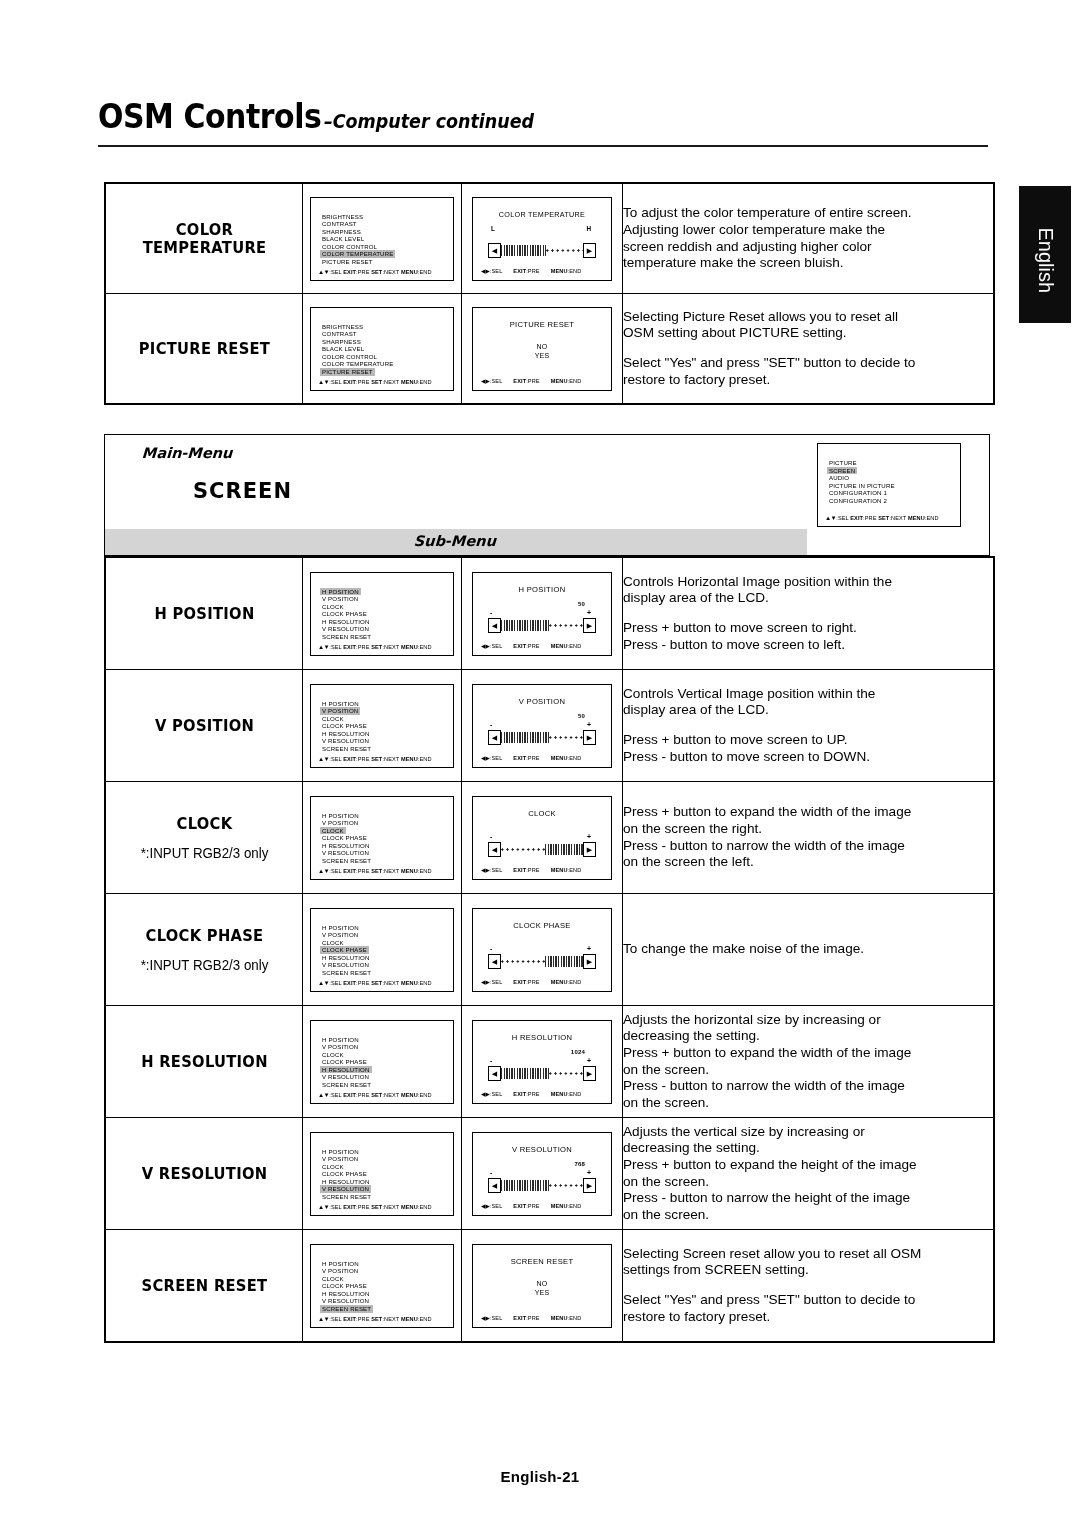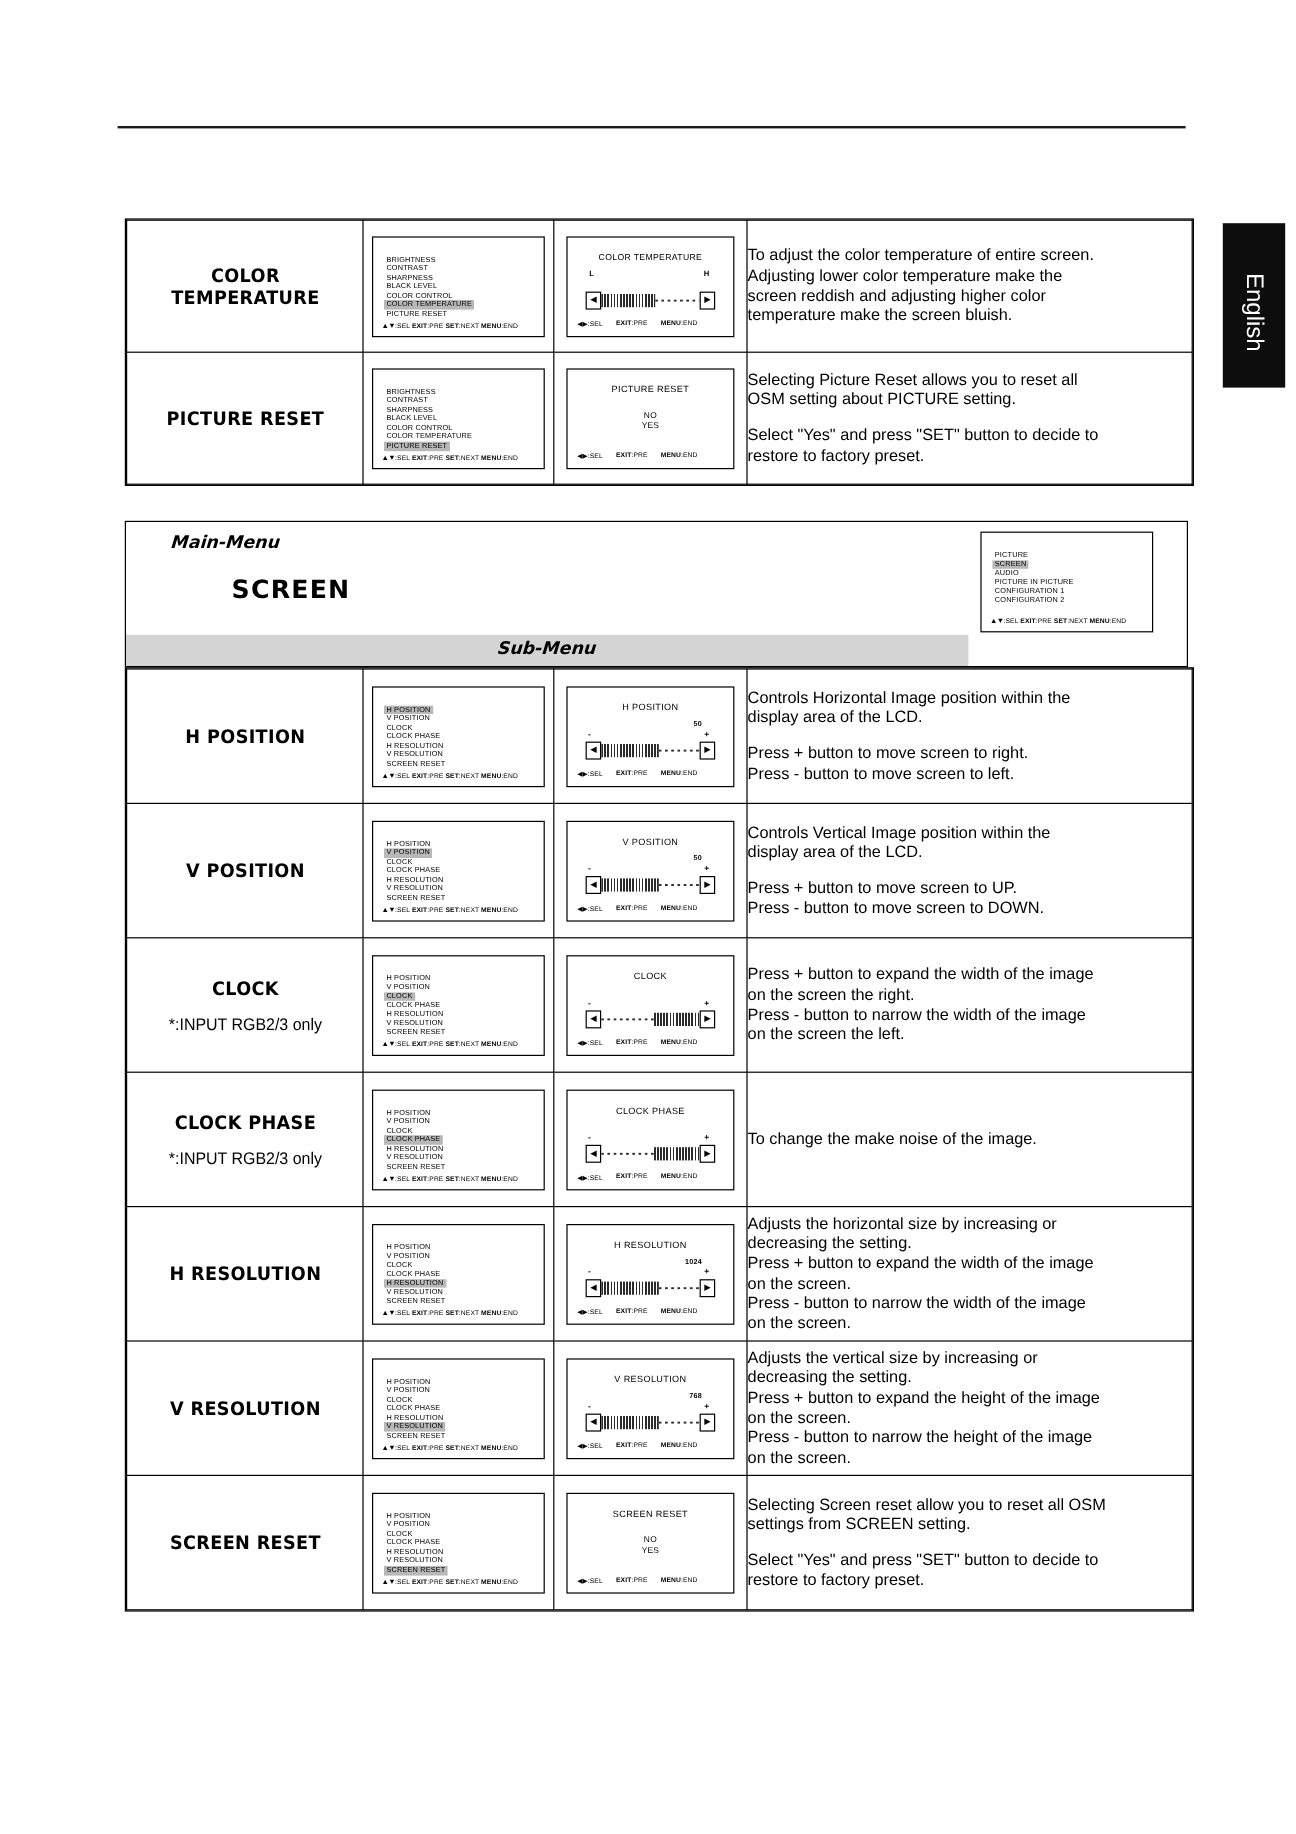--- a/index.html
+++ b/index.html
@@ -174,20 +174,24 @@
     font-family:"Liberation Sans", sans-serif;
     font-weight:bold;font-size:15px;letter-spacing:0.3px;
   }
 </style>
 </head>
 <body>
 
 <div class="page">
 
   <div class="header">
+    <div class="title-row">
+      <div class="title-main">OSM Controls</div>
+      <div class="title-sub">–Computer continued</div>
+    </div>
     <div class="header-rule"></div>
   </div>
 
   <div class="lang-tab">
     <span>English</span>
   </div>
 
   <div class="tbl" id="tbl-top" style="top:182px;">
     <table>
         <tbody id="top-body">
@@ -630,14 +634,15 @@
             </td>
             <td class="desc col-desc">
               <p>Selecting Screen reset allow you to reset all OSM<br>settings from SCREEN setting.</p>
               <p class="gap">Select "Yes" and press "SET" button to decide to<br>restore to factory preset.</p>
             </td>
           </tr>
         </tbody>
       </table>
   </div>
 
+  <div class="footer">English-21</div>
 
 </div>
 
 </body></html>

